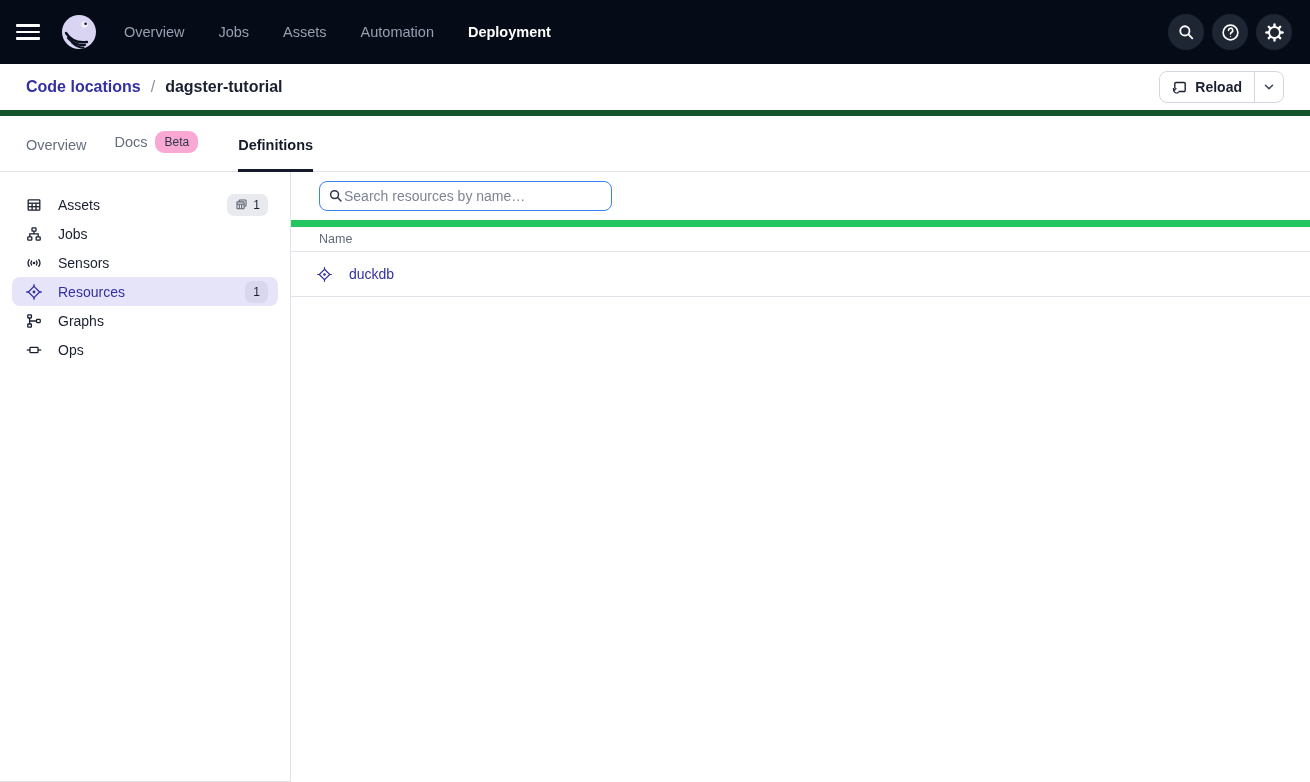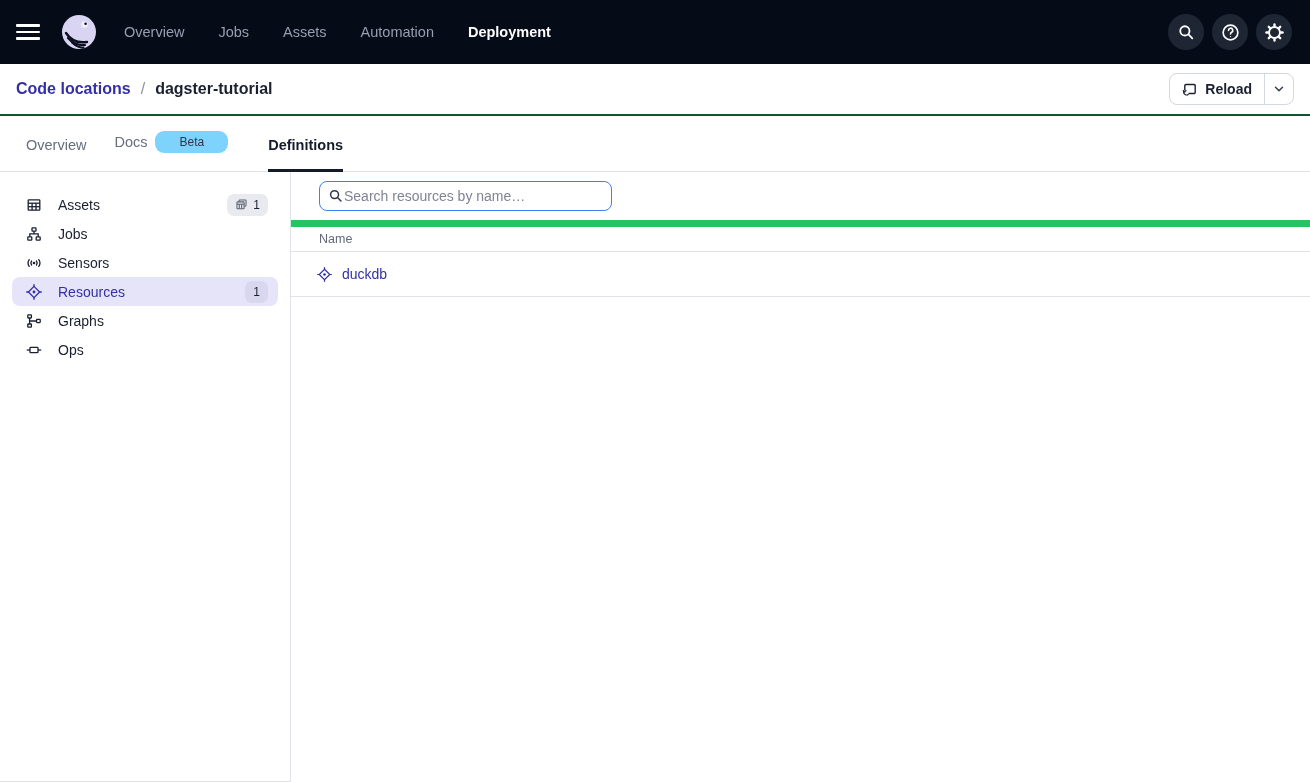--- a/index.html
+++ b/index.html
@@ -42,23 +42,23 @@
   .iconbtn {
     width: 36px; height: 36px; border-radius: 50%;
     background: #1e2533; border: none; cursor: pointer;
     display: flex; align-items: center; justify-content: center;
     color: #ffffff;
   }
 
   
   .crumbbar {
     height: 52px;
-    border-bottom: 2px solid #14532d;
+    border-bottom: 6px solid #14532d;
     display: flex; align-items: center;
-    padding: 0 16px;
+    padding: 0 26px;
   }
   .crumb-link { font-size: 16px; font-weight: 600; color: #3330a4; text-decoration: none; cursor: pointer; }
   .crumb-sep { font-size: 16px; color: #8b91a0; margin: 0 10px; }
   .crumb-current { font-size: 16px; font-weight: 700; color: #1b2030; }
 
   .reload-split { margin-left: auto; display: flex; align-items: stretch; height: 32px;
     border: 1px solid #d3d7de; border-radius: 8px; background: #ffffff; overflow: hidden; }
   .reload-btn {
     display: flex; align-items: center; gap: 7px;
     padding: 0 12px; background: none; border: none; cursor: pointer;
@@ -85,23 +85,23 @@
     font-size: 14.5px; font-weight: 500; color: #666d7e;
     cursor: pointer; background: none; border: none;
     font-family: "Liberation Sans", sans-serif;
   }
   .tab.active { color: #161b2b; font-weight: 700; margin-left: 12px; }
   .tab.active::after {
     content: ""; position: absolute; left: 0; right: 0; bottom: -1px;
     height: 3px; background: #161b2b;
   }
   .beta-pill {
-    background: #7dd3fc; color: #30364a;
+    background: #f9a8d4; color: #30364a;
     font-size: 12px; font-weight: 500;
-    padding: 4px 24px; border-radius: 9px;
+    padding: 4px 9px; border-radius: 9px;
   }
 
   
   .content { display: flex; height: 610px; }
   .sidebar {
     width: 291px; flex: 0 0 291px;
     border-right: 1px solid #e1e3e8;
     border-bottom: 1px solid #e1e3e8;
     padding-top: 18px;
     background: #ffffff;
@@ -151,21 +151,21 @@
     border-top: 7px solid #22c55e;
     border-bottom: 1px solid #e1e3e8;
     display: flex; align-items: center;
     padding-left: 28px;
     font-size: 12.5px; color: #626a7b;
   }
   .trow {
     height: 45px;
     border-bottom: 1px solid #e1e3e8;
     display: flex; align-items: center;
-    padding-left: 26px; gap: 10px;
+    padding-left: 26px; gap: 17px;
   }
   .trow .r-icon { display: flex; color: #3330a4; }
   .trow a { font-size: 14px; color: #3330a4; text-decoration: none; cursor: pointer; }
 
   svg { display: block; }
 </style>
 </head>
 <body>
 
 <header class="topbar">

